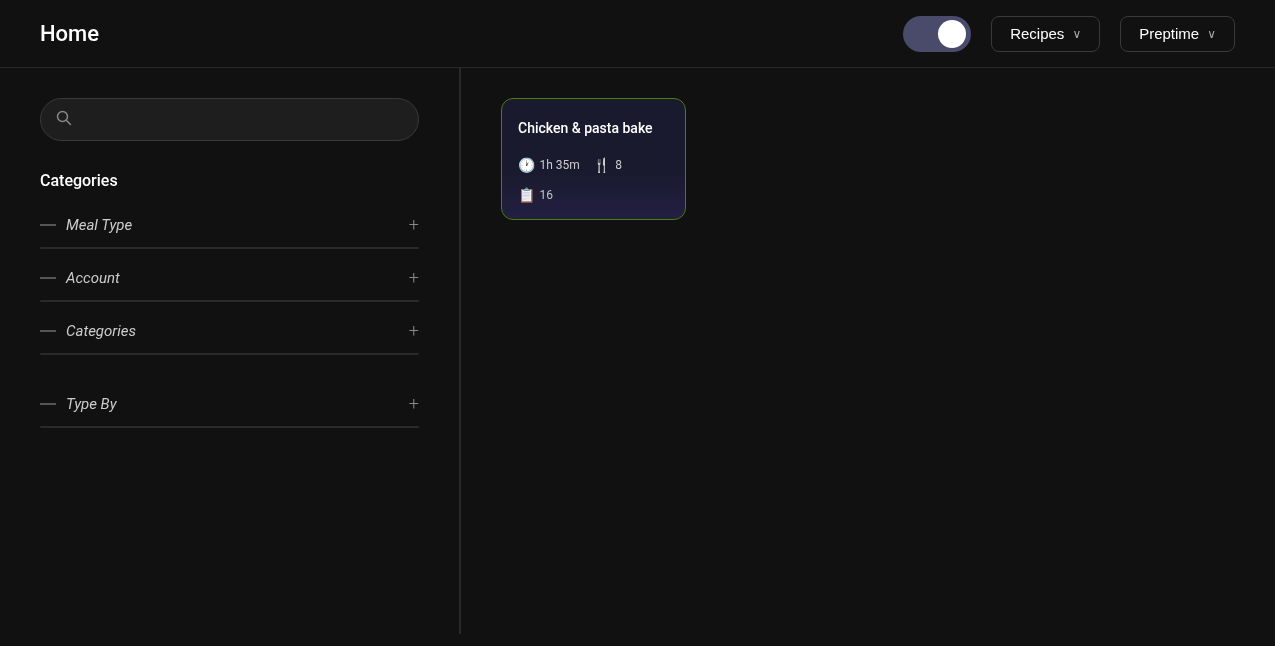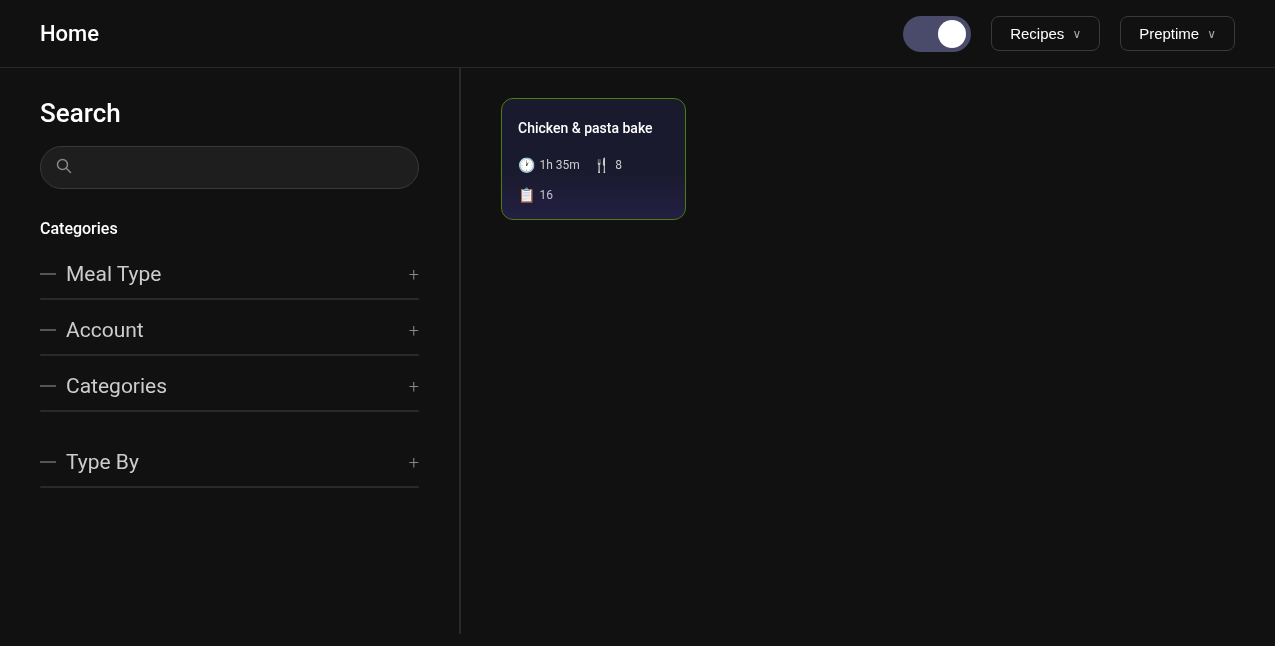--- a/index.html
+++ b/index.html
@@ -29,21 +29,20 @@
     }
 
     .header-title {
       font-size: 22px;
       font-weight: 500;
       color: #ffffff;
     }
 
     .header-right {
       display: flex;
-      align-items: center;
       gap: 20px;
     }
 
     
     .toggle-container {
       position: relative;
       width: 68px;
       height: 36px;
     }
 
@@ -159,22 +158,23 @@
     }
 
     .category-dash {
       width: 16px;
       height: 2px;
       background-color: #555555;
       flex-shrink: 0;
     }
 
     .category-name {
-      font-size: 21px;
+      font-size: 15px;
       color: #cccccc;
+      font-style: italic;
     }
 
     .category-plus {
       font-size: 18px;
       color: #888888;
       font-weight: 300;
     }
 
     .category-bar {
       height: 2px;
@@ -268,21 +268,20 @@
     <button class="dropdown-btn">
       <span>Preptime</span>
       <span class="chevron">∨</span>
     </button>
   </div>
 </header>
 
 <div class="main">
 
   <aside class="sidebar">
-    <div class="search-label">Search</div>
 
     <div class="search-input-wrapper">
       <span class="search-icon-wrap">
         <svg width="16" height="16" viewBox="0 0 16 16" fill="none" xmlns="http://www.w3.org/2000/svg">
           <circle cx="6.5" cy="6.5" r="5" stroke="#888888" stroke-width="1.5"></circle>
           <line x1="10.5" y1="10.5" x2="14.5" y2="14.5" stroke="#888888" stroke-width="1.5" stroke-linecap="round"></line>
         </svg>
       </span>
       <input class="search-input" type="text" style="">
     </div>

